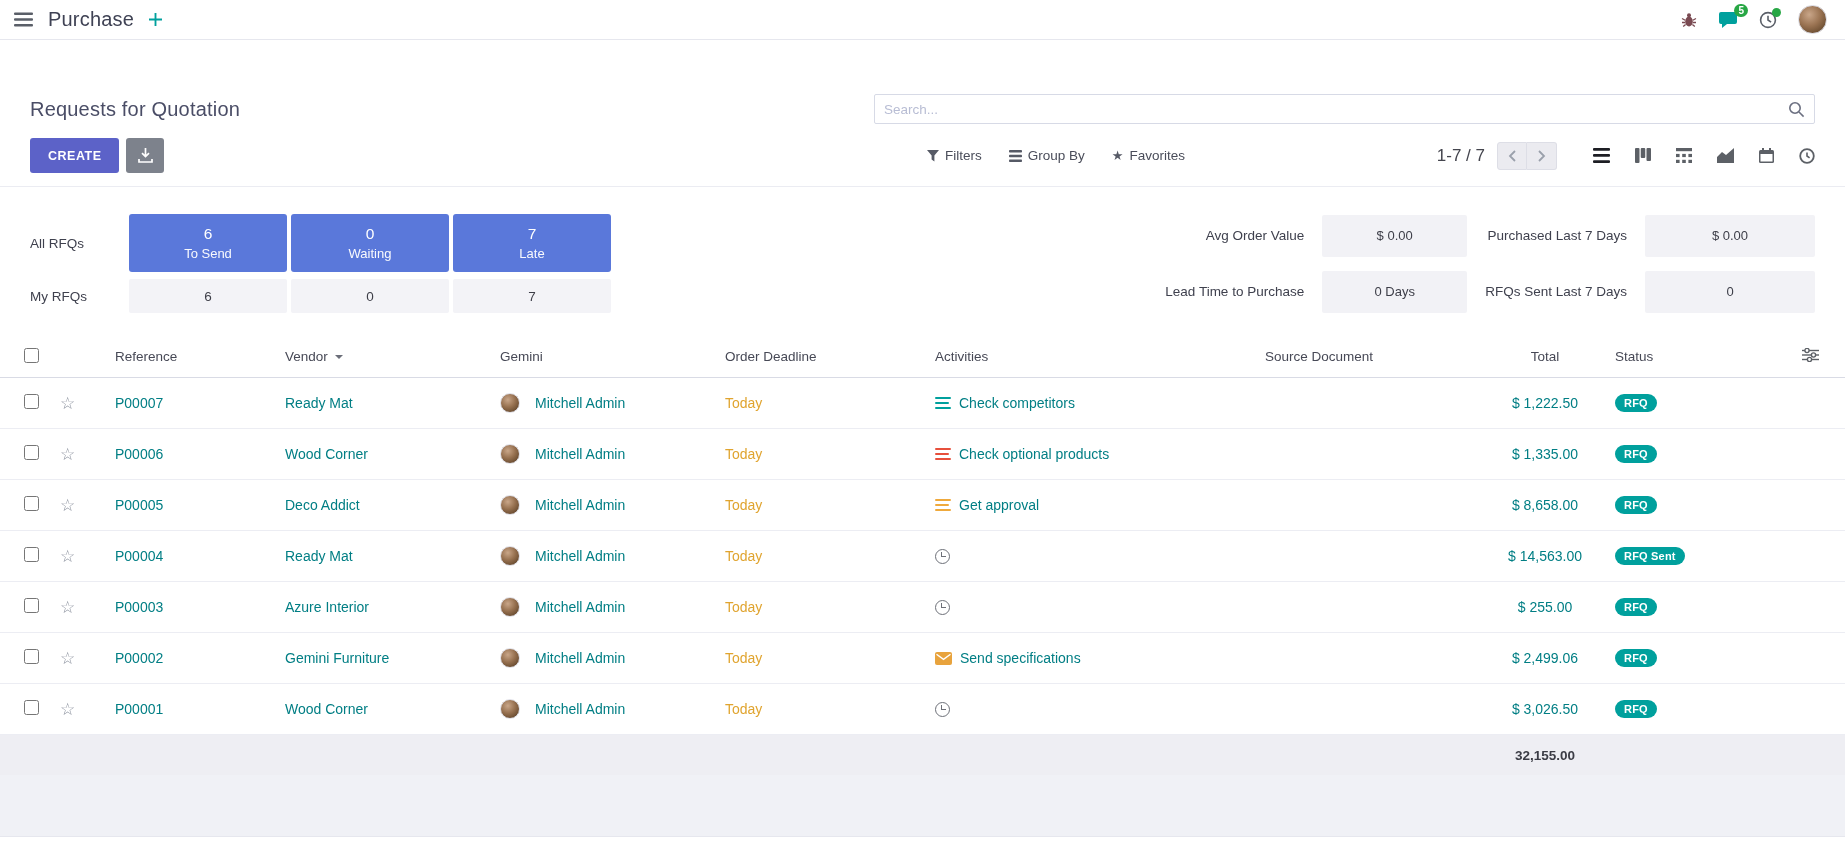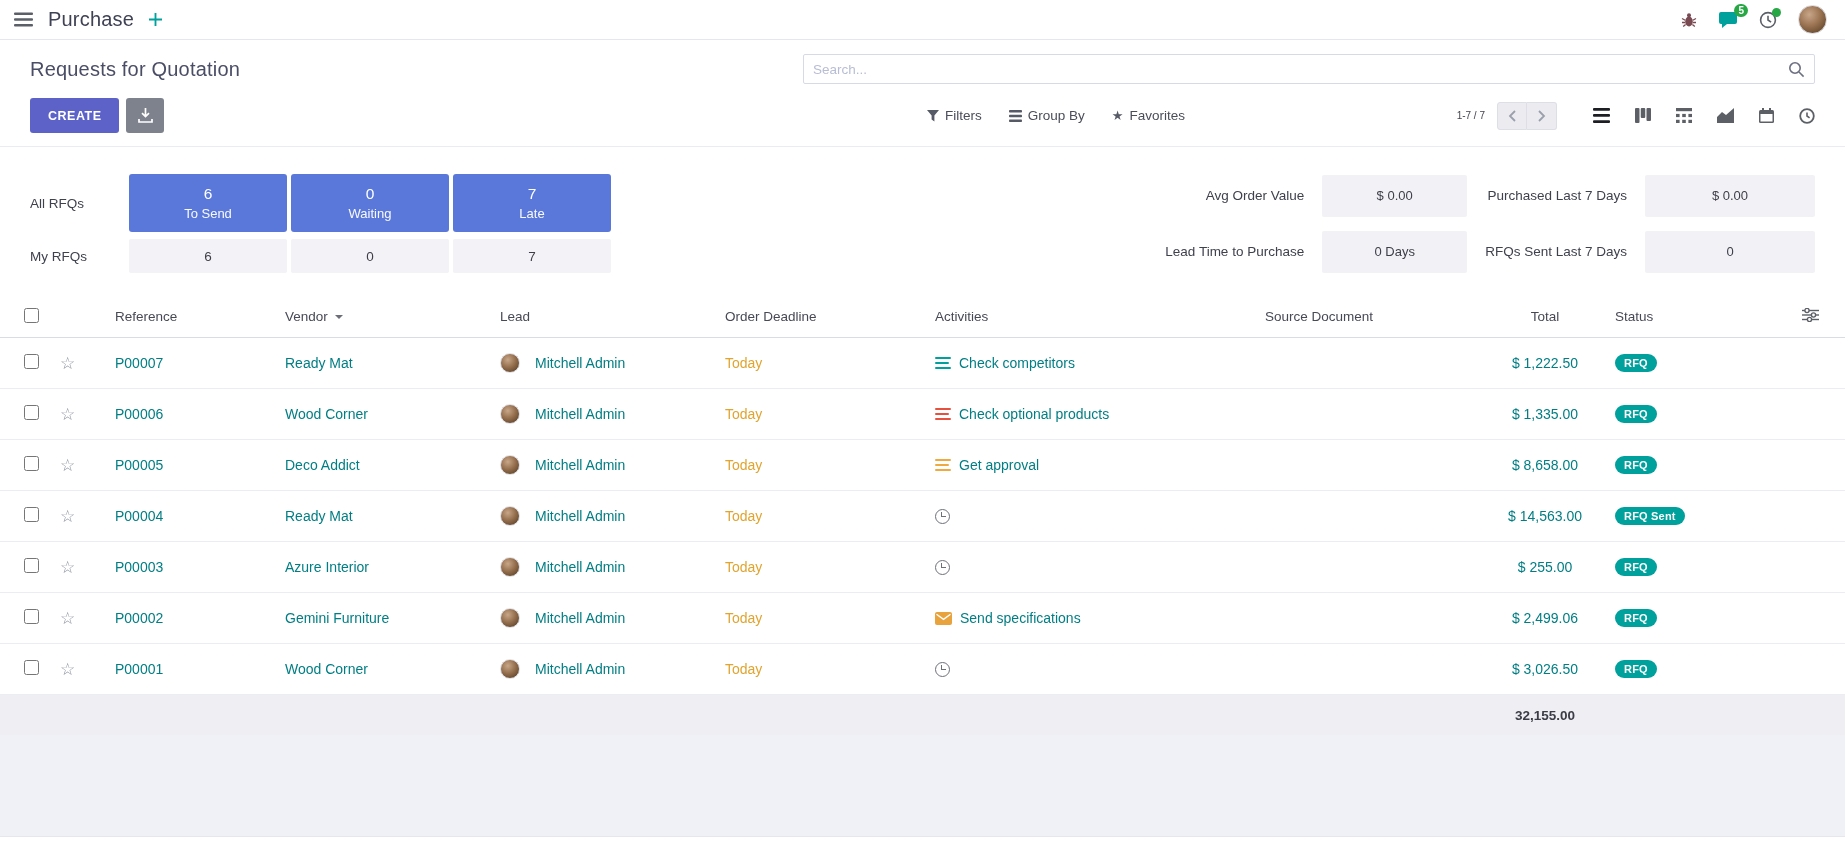--- a/index.html
+++ b/index.html
@@ -13,34 +13,34 @@
   .nav-left { display: flex; align-items: center; gap: 15px; }
   .app-name { font-size: 20px; color: #3f4254; font-weight: 500; letter-spacing: .2px; cursor: pointer; }
   .nav-right { margin-left: auto; display: flex; align-items: center; gap: 21px; }
   .nav-icon { position: relative; display: inline-flex; align-items: center; cursor: pointer; }
   .nav-badge { position: absolute; top: -7px; right: -10px; background: var(--badge-green, #28a745); color: #fff; font-size: 10px; font-weight: 700; border-radius: 8px; padding: 1px 4px; line-height: 11px; }
   .nav-dot { position: absolute; top: -3px; right: -4px; width: 9px; height: 9px; border-radius: 50%; background: var(--badge-green, #28a745); }
   .avatar { width: 29px; height: 29px; border-radius: 50%; background: radial-gradient(circle at 38% 32%, #c9a689 0%, #9a7352 45%, #50381f 100%); border: 1px solid #d8d8e0; cursor: pointer; }
 
   
   .cp { background: #fff; padding: 14px 30px 13px; border-bottom: 1px solid #ebecf2; flex: 0 0 auto; }
-  .cp-row1 { display: flex; align-items: center; justify-content: space-between; margin-bottom: 14px; }
+  .cp-row1 { display: flex; align-items: center; justify-content: space-between; margin-bottom: 14px; margin-top: 40px; }
   .page-title { font-size: 20px; color: #4a4d66; font-weight: 400; letter-spacing: .2px; }
-  .searchbox { width: 1012px; height: 30px; border: 1px solid #d7dae6; border-radius: 2px; display: flex; align-items: center; padding: 0 9px; background: #fff; }
+  .searchbox { width: 941px; height: 30px; border: 1px solid #d7dae6; border-radius: 2px; display: flex; align-items: center; padding: 0 9px; background: #fff; }
   .searchbox input { border: none; outline: none; flex: 1; font-size: 13.5px; color: #333; font-family: inherit; background: transparent; }
   .searchbox input::placeholder { color: #b8bdd4; }
   .cp-row2 { display: flex; align-items: center; }
   .btn-create { background: var(--primary, #5c62c8); color: #fff; border: none; border-radius: 3px; font-size: 12.5px; font-weight: 700; letter-spacing: .5px; padding: 0 18px; height: 35px; cursor: pointer; font-family: inherit; }
   .btn-import { background: #7d828c; border: none; border-radius: 3px; height: 35px; width: 38px; margin-left: 7px; display: inline-flex; align-items: center; justify-content: center; cursor: pointer; }
   .cp-right { margin-left: auto; width: 888px; display: flex; align-items: center; }
   .search-tools { display: flex; align-items: center; gap: 27px; }
   .tool-btn { display: inline-flex; align-items: center; gap: 6px; font-size: 13.5px; color: #4a4d5a; cursor: pointer; background: none; border: none; font-family: inherit; }
   .fav-star { font-size: 13px; color: #565a66; }
   .pager { margin-left: auto; display: flex; align-items: center; gap: 12px; }
-  .pager-text { font-size: 10px; color: #44454e; cursor: pointer; }
+  .pager-text { font-size: 17px; color: #44454e; cursor: pointer; }
   .pager-buttons { display: flex; }
   .pager-btn { width: 30px; height: 28px; background: #ebebf0; border: 1px solid #dddee6; display: flex; align-items: center; justify-content: center; cursor: pointer; }
   .pager-btn.prev { border-radius: 3px 0 0 3px; }
   .pager-btn.next { border-radius: 0 3px 3px 0; border-left: none; }
   .switcher { display: flex; align-items: center; gap: 25px; margin-left: 36px; }
   .view-btn { background: none; border: none; cursor: pointer; display: inline-flex; padding: 0; }
 
   
   .dashboard { background: #fff; padding: 27px 30px 23px; display: flex; align-items: center; justify-content: space-between; flex: 0 0 auto; }
   .matrix { display: grid; grid-template-columns: 95px 158px 158px 158px; column-gap: 4px; row-gap: 7px; align-items: center; }
@@ -285,21 +285,21 @@
   </div>
 
   <div class="table">
     <div class="thead grid-cols">
       <div class="cell c-check"><input type="checkbox" style=""></div>
       <div class="cell"></div>
       <div class="cell th">Reference</div>
       <div class="cell th">
         <span>Vendor</span><span class="caret"></span>
       </div>
-      <div class="cell th">Lead</div>
+      <div class="cell th">Gemini</div>
       <div class="cell th">Order Deadline</div>
       <div class="cell th">Activities</div>
       <div class="cell th">Source Document</div>
       <div class="cell th c-total">Total</div>
       <div class="cell th">Status</div>
       <div class="cell c-gear">
         <span style="display:inline-flex">
           <svg width="17" height="14" viewBox="0 0 17 14">
               <g stroke="#5c6066" stroke-width="1.4" fill="#fff">
                 <line x1="0" y1="2.5" x2="17" y2="2.5"></line>

